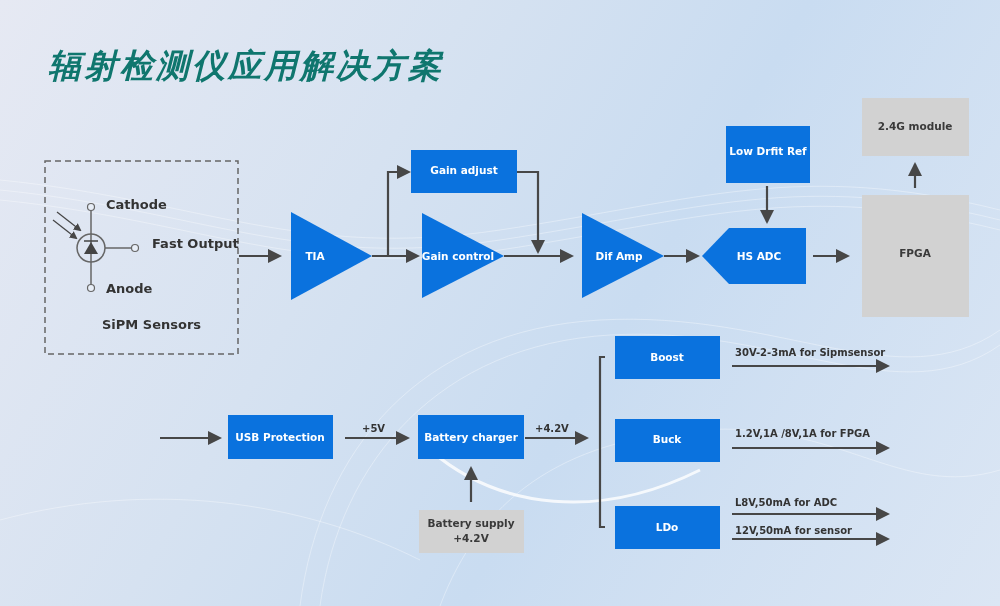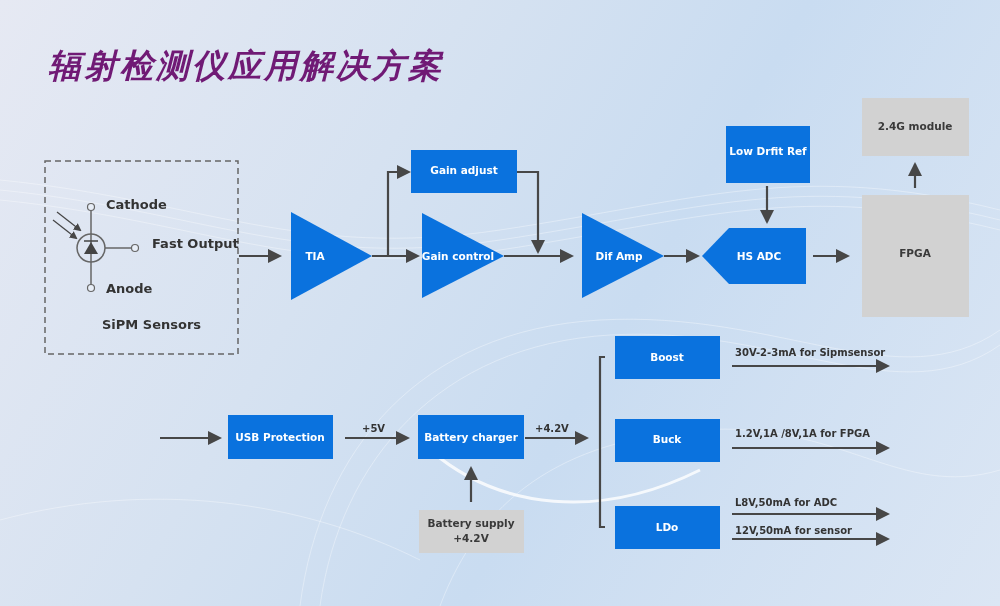--- a/index.html
+++ b/index.html
@@ -1,21 +1,21 @@
 <!DOCTYPE html>
 <html><head>
 <meta charset="utf-8">
 <style>
   html, body { margin:0; padding:0; }
   body { width:1000px; height:606px; overflow:hidden; position:relative;
     font-family:"DejaVu Sans", sans-serif;
     background: linear-gradient(120deg, #e6e9f3 0%, #d6e2f1 35%, #c9dcf1 60%, #dbe6f4 100%); }
   .bg-wave { position:absolute; inset:0; }
   .title { position:absolute; left:48px; top:44px; font-size:33px; font-weight:bold; font-style:italic;
-    color:#701a75; letter-spacing:3px; }
+    color:#0f766e; letter-spacing:3px; }
   svg.diagram { position:absolute; left:0; top:0; }
   .lbl { fill:#ffffff; font-size:10.5px; font-weight:bold; text-anchor:middle; dominant-baseline:middle; font-family:"DejaVu Sans", sans-serif; }
   .lbl-dark { fill:#3a3a3a; font-size:10.5px; font-weight:bold; text-anchor:middle; dominant-baseline:middle; font-family:"DejaVu Sans", sans-serif; }
   .note { fill:#333; font-size:10px; font-weight:bold; font-family:"DejaVu Sans", sans-serif; }
   .sensor-text { fill:#333; font-size:13px; font-weight:bold; font-family:"DejaVu Sans", sans-serif; }
   .wire { stroke:#474747; stroke-width:2.2; fill:none; }
 </style>
 </head>
 <body>
 

